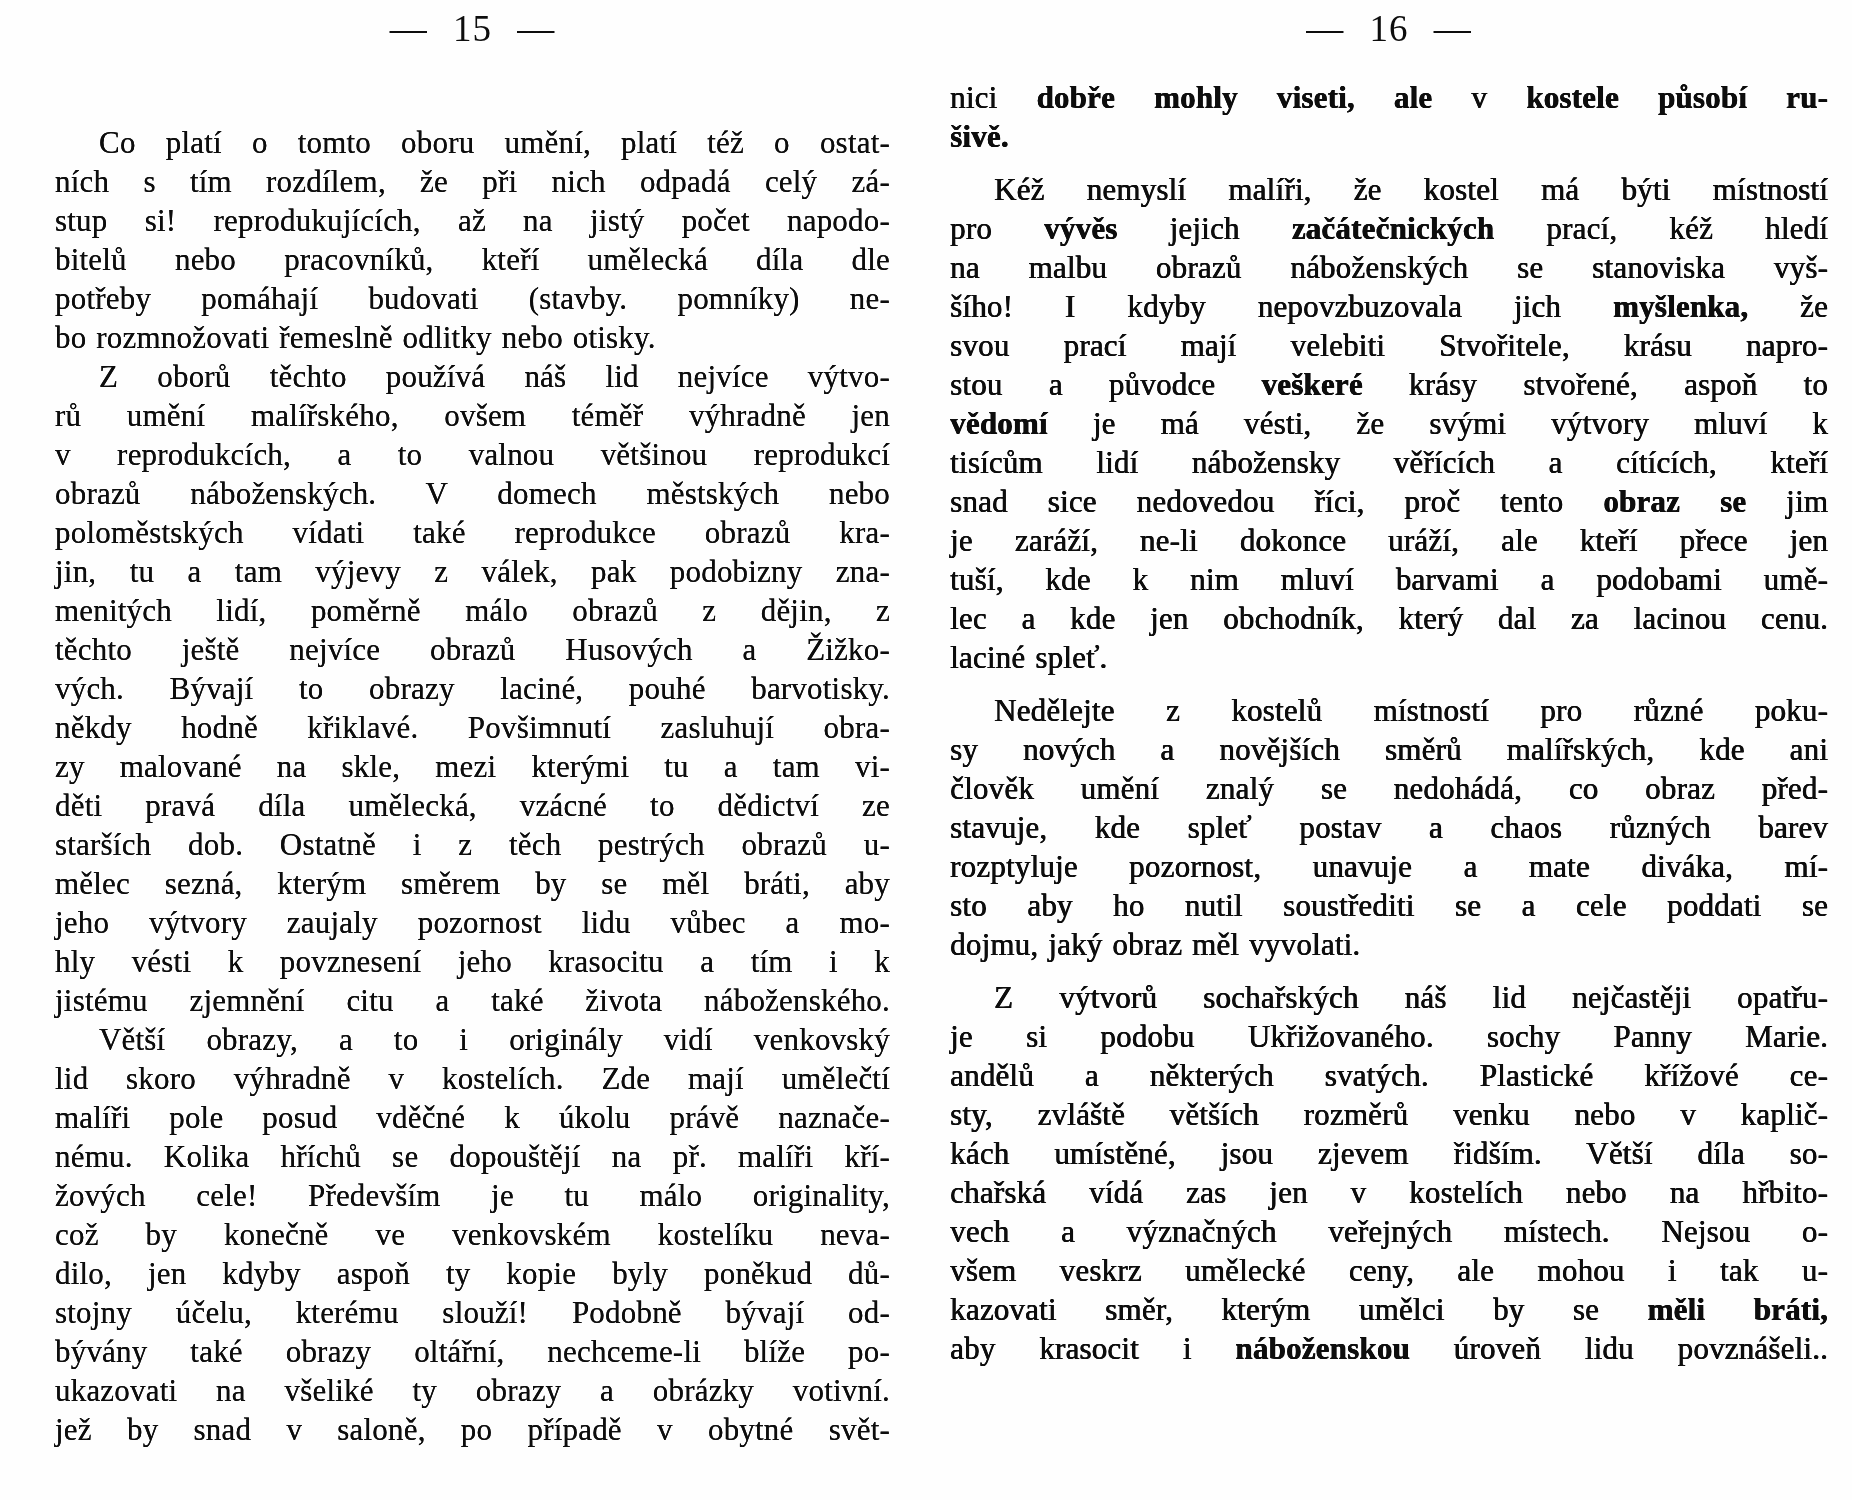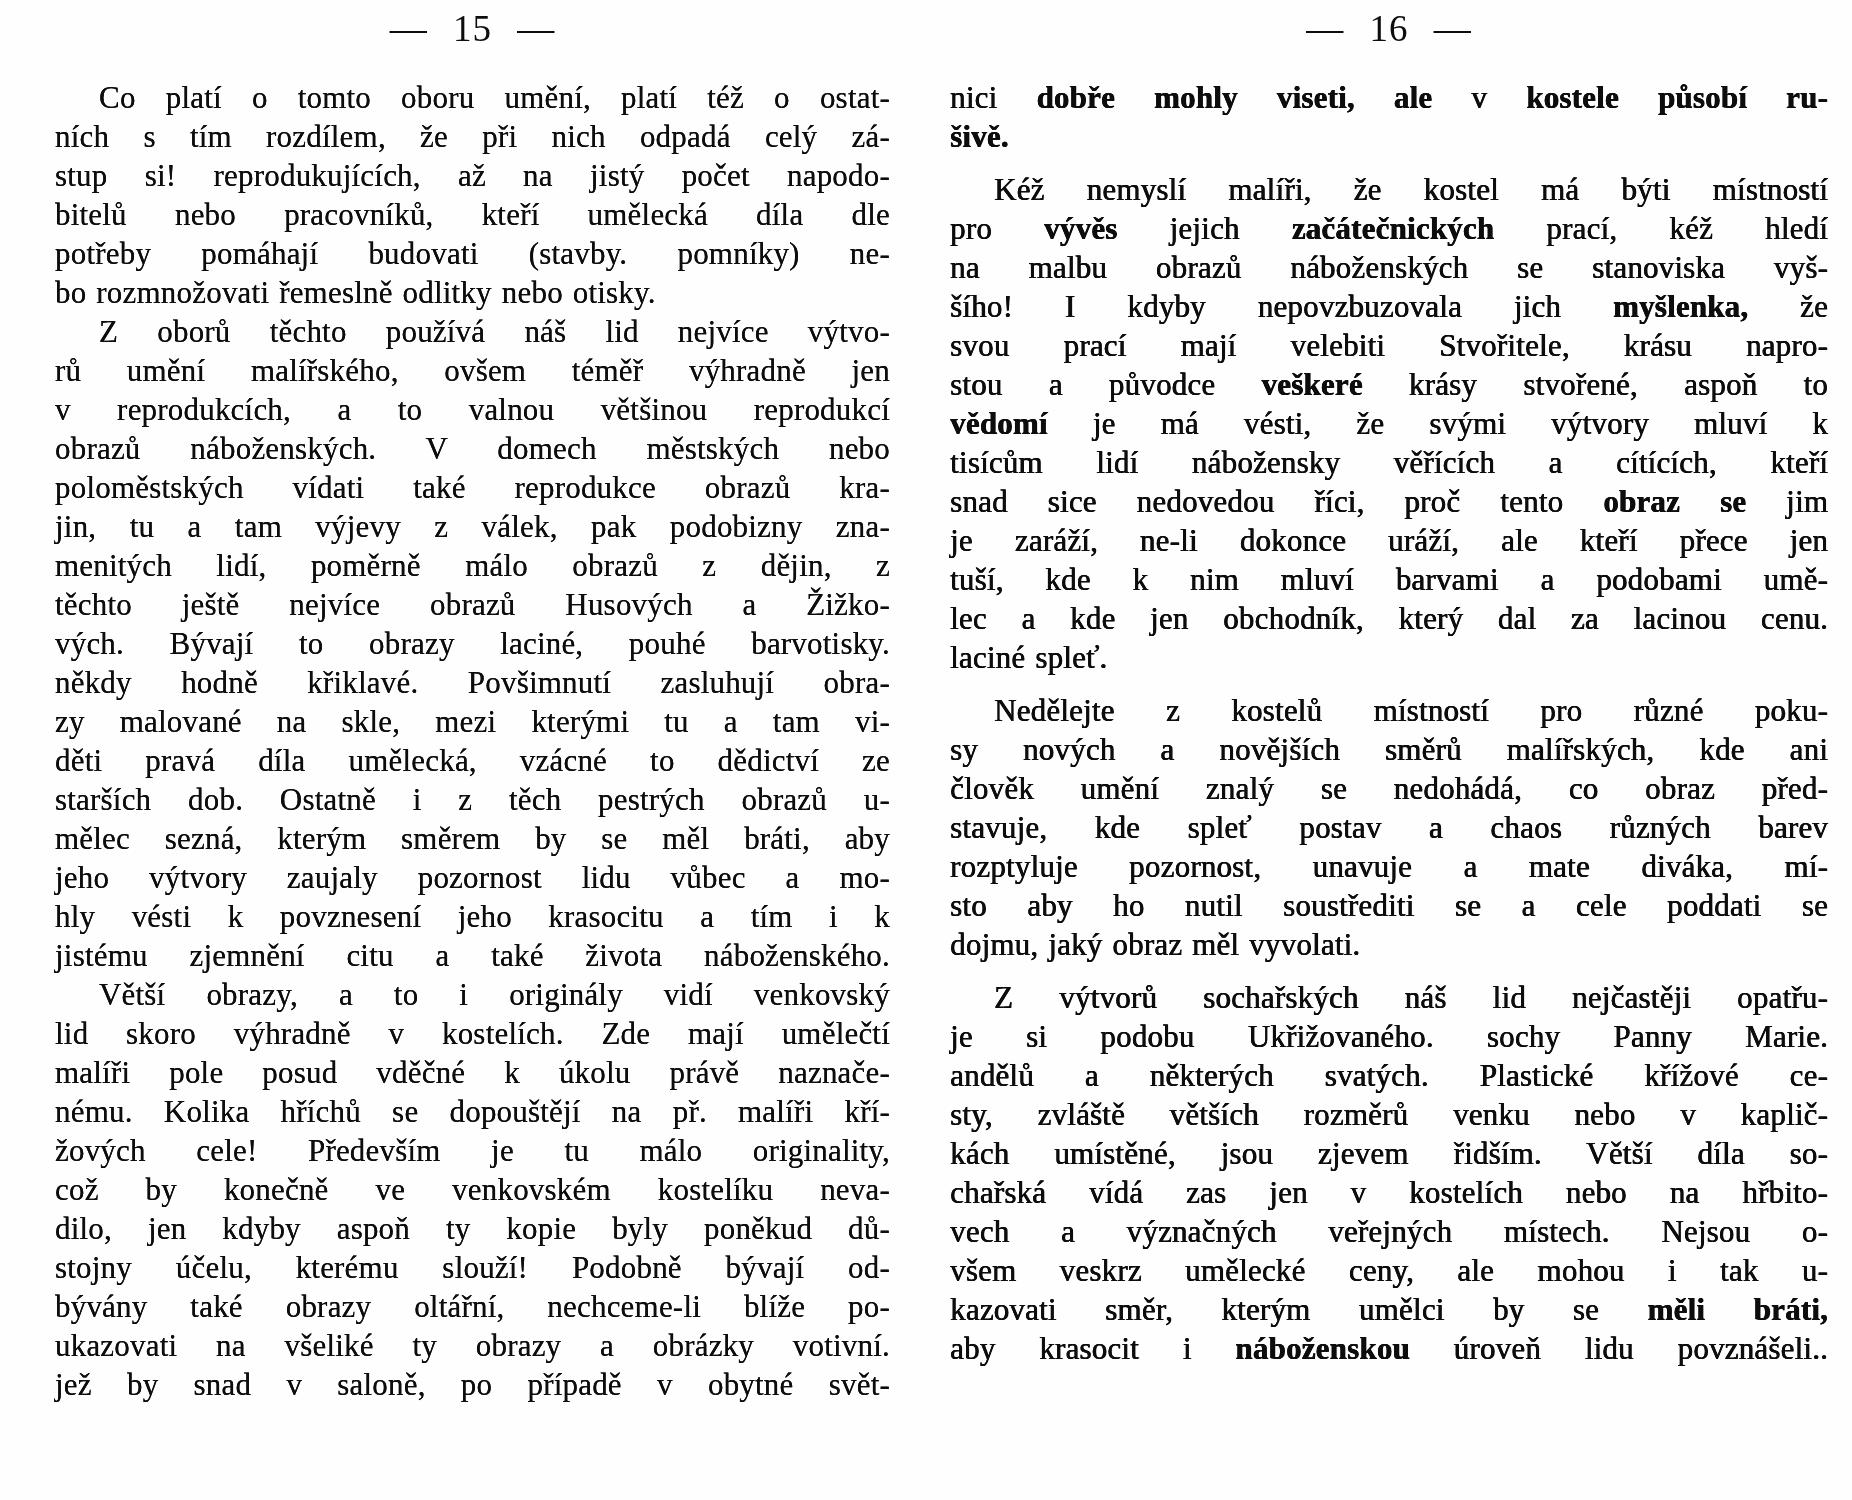--- a/index.html
+++ b/index.html
@@ -31,21 +31,21 @@
   .column {
     position: absolute;
     top: 78px; left: 0; right: 0;
     font-size: 31px;
     line-height: 39px;
     word-spacing: 2px;
     letter-spacing: 0.2px;
   }
   
   .page-16 .column { text-shadow: 0.55px 0 0 currentColor, 0 0 0.4px currentColor; }
-  .page-15 .column { text-shadow: 0 0 0.25px currentColor; }
+  .page-15 .column { text-shadow: 0 0 0.25px currentColor; margin-top: 45px; }
 
   .line { text-align: justify; text-align-last: justify; }
   .line.last { text-align-last: left; }
   .line.indent { text-indent: 44px; }
   .line.gap { margin-top: 14px; }
   .line b { font-weight: bold; }
 </style>
 </head>
 <body style="background: rgb(254, 254, 254); color: rgb(13, 13, 13);">
 

